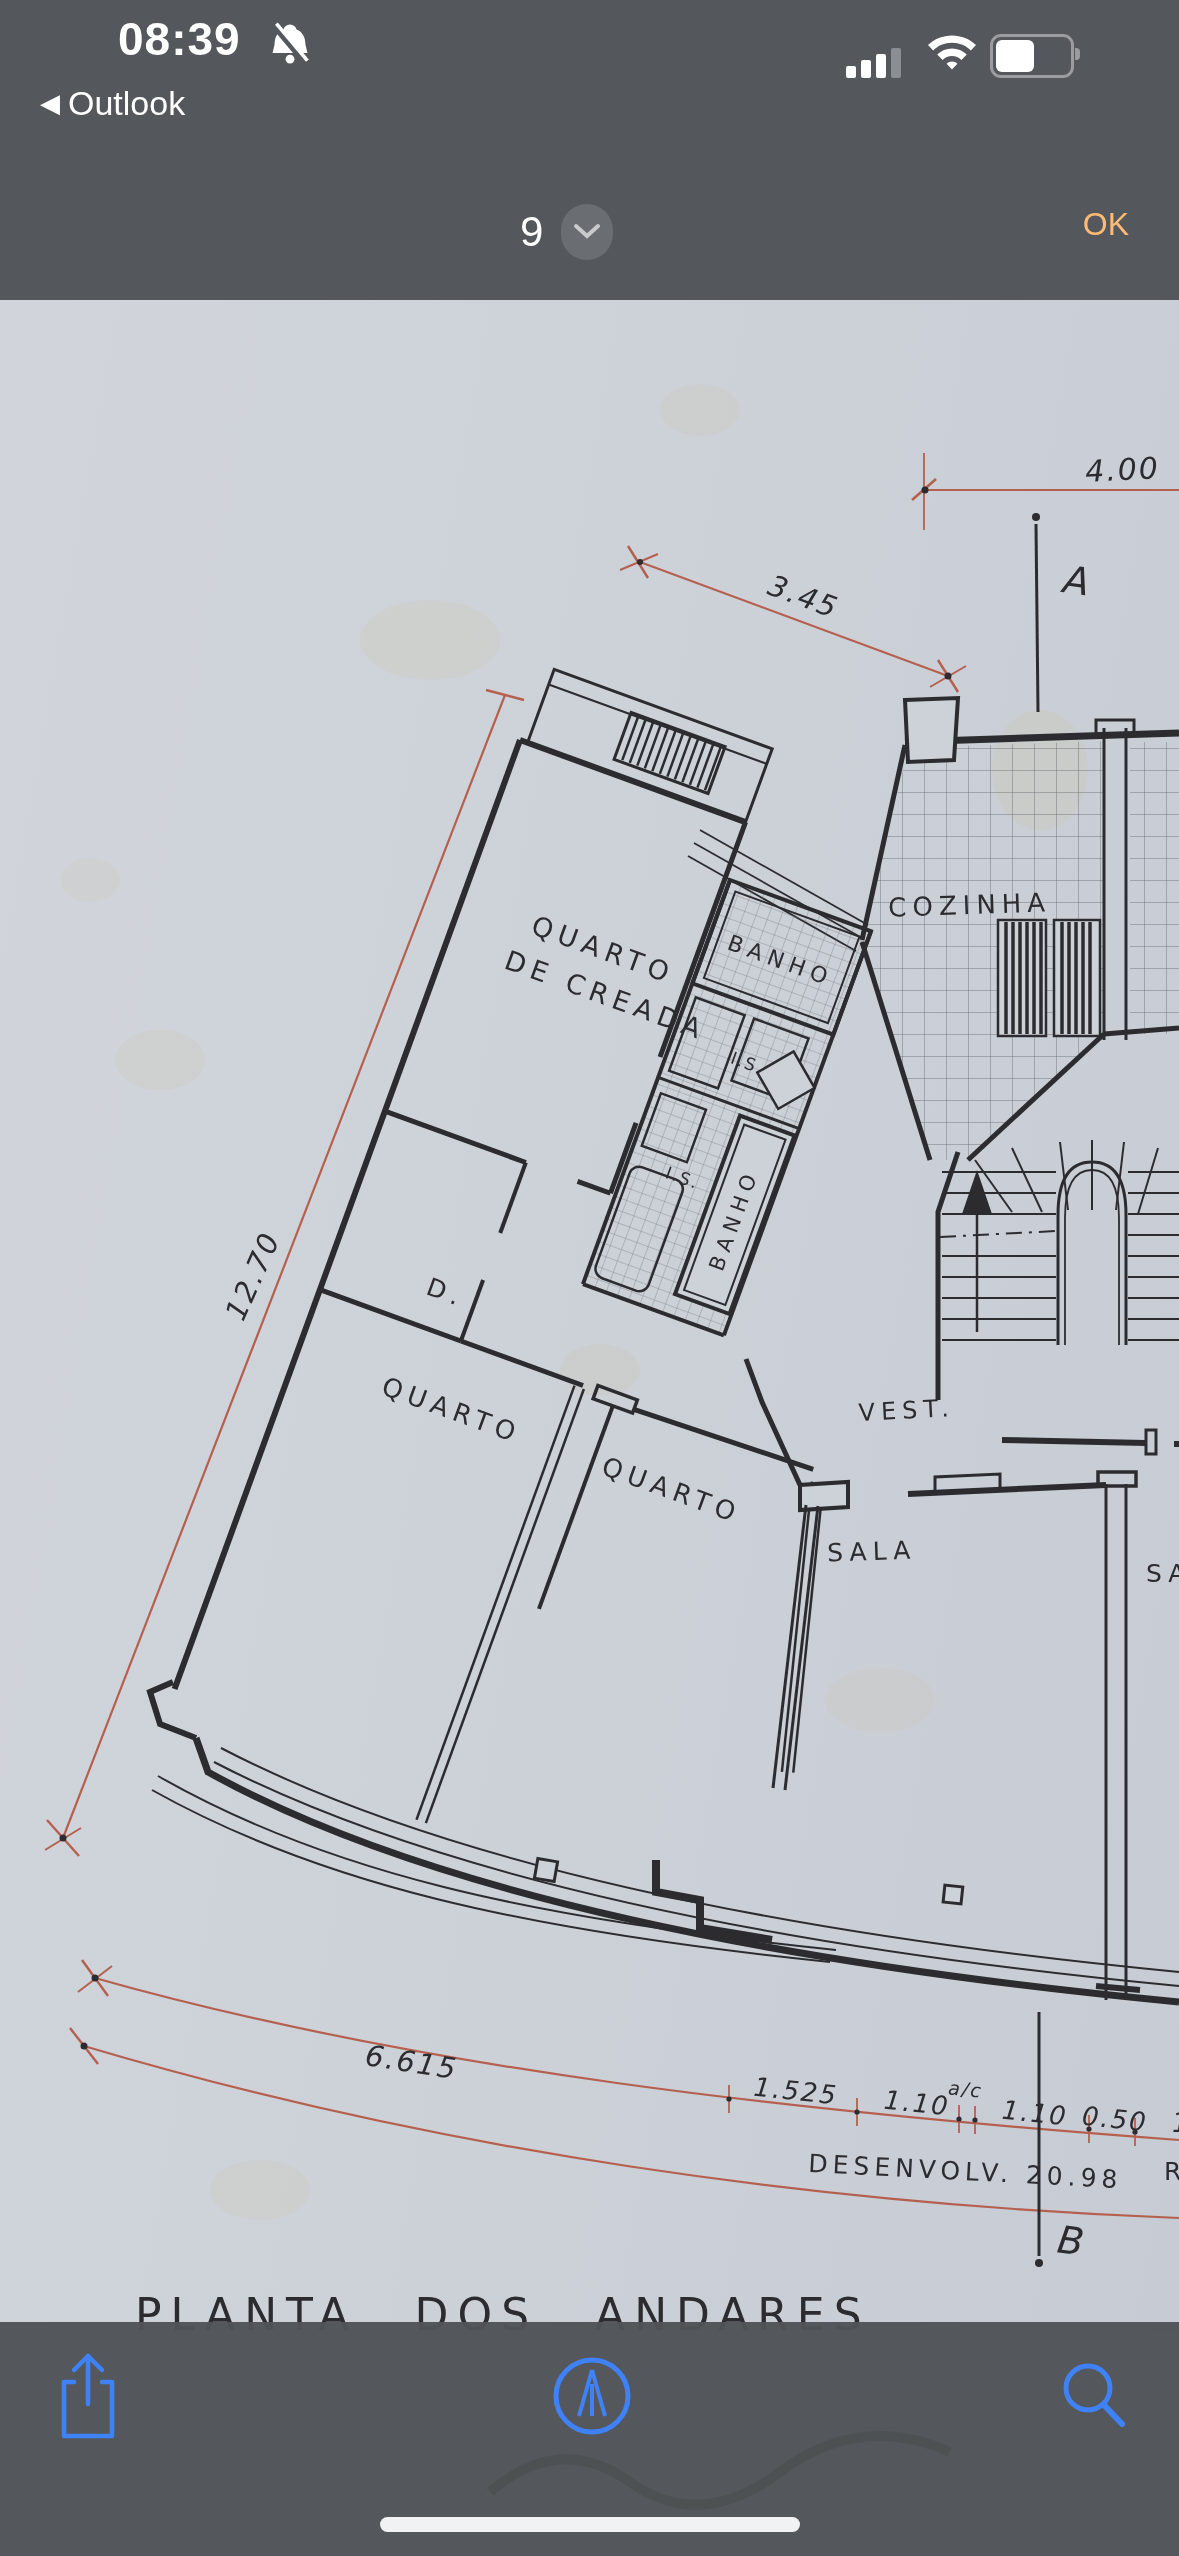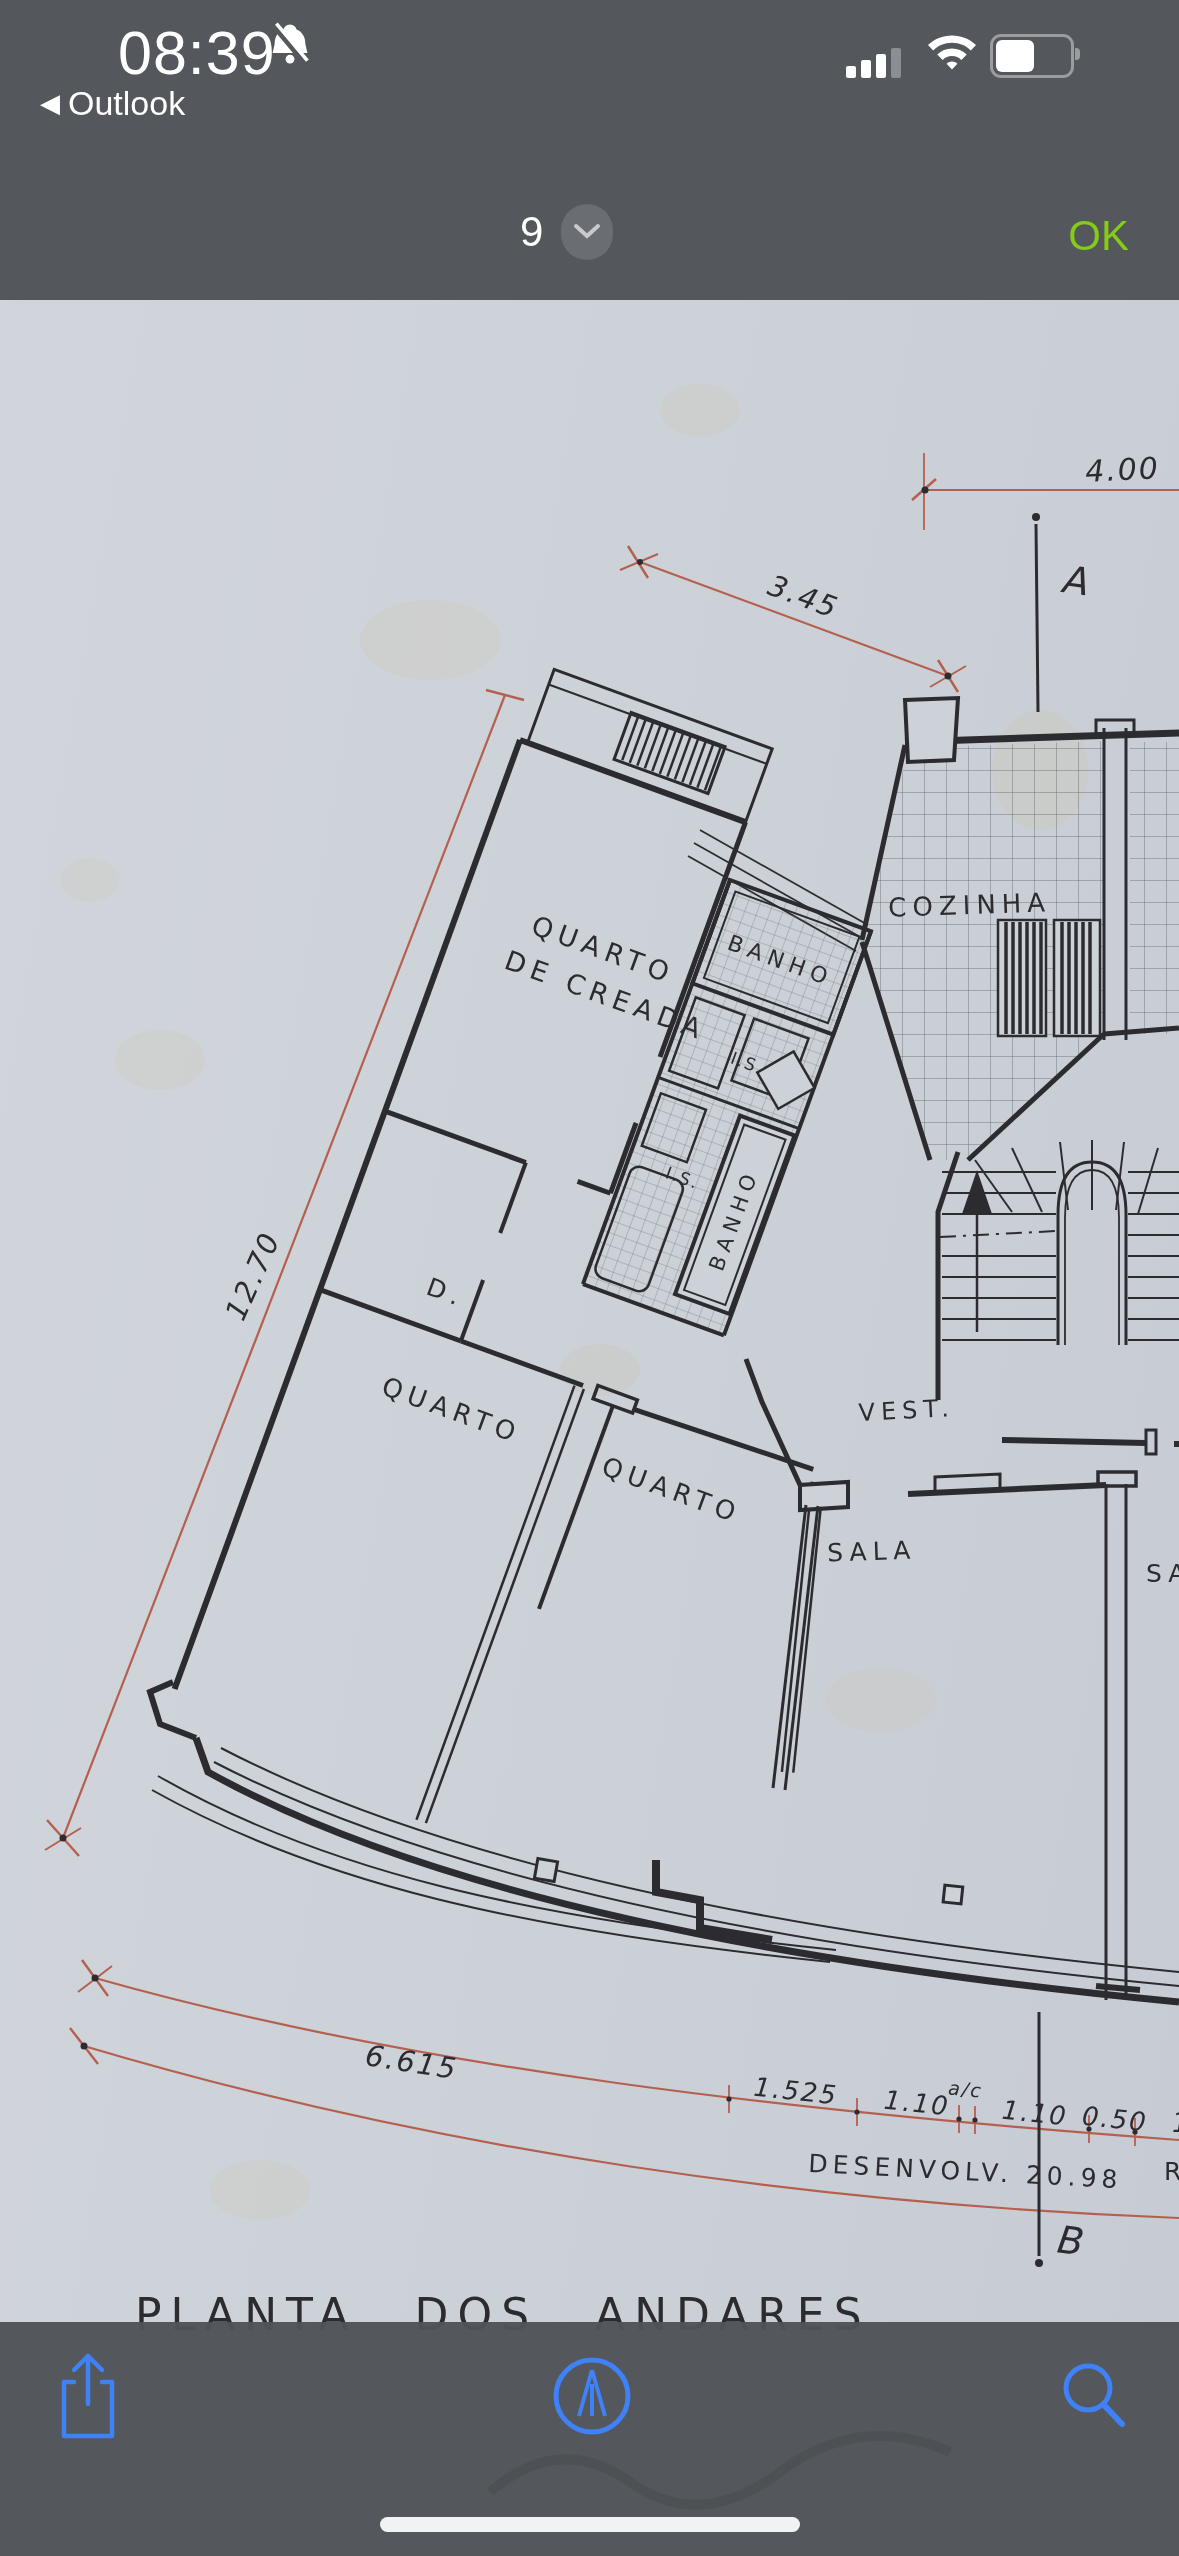--- a/index.html
+++ b/index.html
@@ -1,35 +1,35 @@
 <!DOCTYPE html>
 <html><head>
 <meta charset="utf-8">
 <style>
   html,body{margin:0;padding:0;background:#222;}
   .phone{position:relative;width:1179px;height:2556px;overflow:hidden;
          font-family:"Liberation Sans",sans-serif;background:#cdd1d8;}
   
   .chrome-top{position:absolute;left:0;top:0;width:1179px;height:300px;background:#54575b;z-index:5;}
-  .sb-time{position:absolute;left:118px;top:18px;color:#fff;font-size:61px;font-weight:400;letter-spacing:1px;}
+  .sb-time{position:absolute;left:118px;top:12px;color:#fff;font-size:46px;font-weight:700;letter-spacing:1px;}
   .sb-bell{position:absolute;left:268px;top:22px;}
   .sb-back{position:absolute;left:40px;top:84px;color:#fff;font-size:34px;display:flex;align-items:center;gap:8px;}
   .sb-back .tri{font-size:26px;}
   .sb-right{position:absolute;left:840px;top:30px;width:300px;height:60px;}
   .sig{position:absolute;left:6px;bottom:12px;display:flex;align-items:flex-end;gap:5px;}
   .sig i{display:block;width:10px;background:#fff;border-radius:2px;}
   .sig i.dim{background:#8b8e92;}
   .wifi{position:absolute;left:86px;top:2px;}
   .batt{position:absolute;left:150px;top:4px;width:78px;height:38px;border:3px solid #9a9c9f;border-radius:11px;}
   .batt .lvl{position:absolute;left:3px;top:3px;bottom:3px;width:38px;background:#fff;border-radius:6px;}
   .batt .tip{position:absolute;right:-9px;top:11px;width:5px;height:12px;background:#9a9c9f;border-radius:0 4px 4px 0;}
   .nav-page{position:absolute;left:520px;top:204px;display:flex;align-items:center;gap:18px;}
   .nav-num{color:#fff;font-size:42px;font-weight:500;}
   .nav-chip{width:52px;height:56px;border-radius:28px;background:#6a6d71;display:flex;align-items:center;justify-content:center;}
-  .nav-ok{position:absolute;right:50px;top:212px;color:#84cc16;font-size:42px;font-weight:500;}
+  .nav-ok{position:absolute;right:50px;top:206px;color:#fdba74;font-size:32px;font-weight:500;}
   
   .viewer{position:absolute;left:0;top:300px;width:1179px;height:2030px;overflow:hidden;
           background:linear-gradient(100deg,#d1d5db 0%,#ccd1d8 55%,#c7ccd4 100%);}
   svg text{font-family:"DejaVu Sans",sans-serif;fill:#2c2c30;}
   svg .rm{letter-spacing:6px;}
   svg .dim{font-style:italic;letter-spacing:2px;}
   
   .toolbar{position:absolute;left:0;top:2322px;width:1179px;height:234px;background:rgba(80,83,87,.97);z-index:6;}
   .tb-icon{position:absolute;top:28px;}
   .home-bar{position:absolute;left:380px;top:195px;width:420px;height:15px;border-radius:8px;background:#f1f2f3;}

